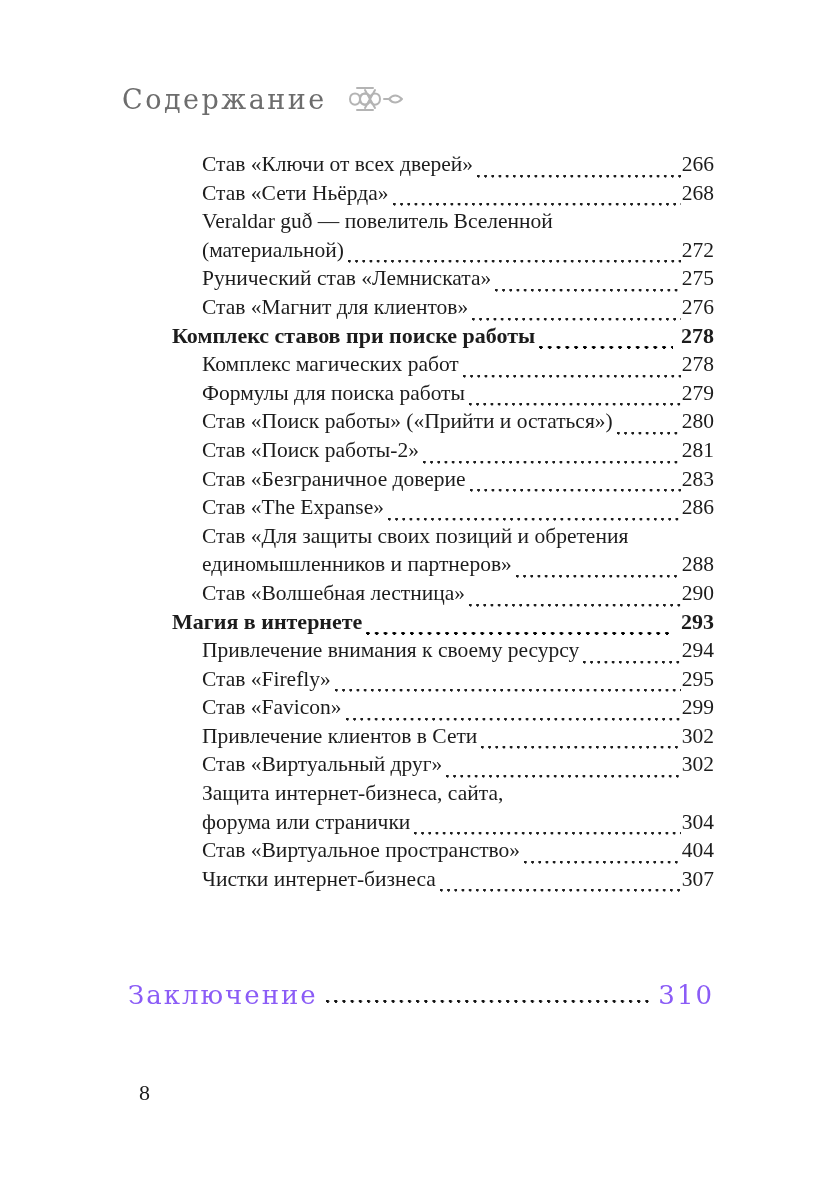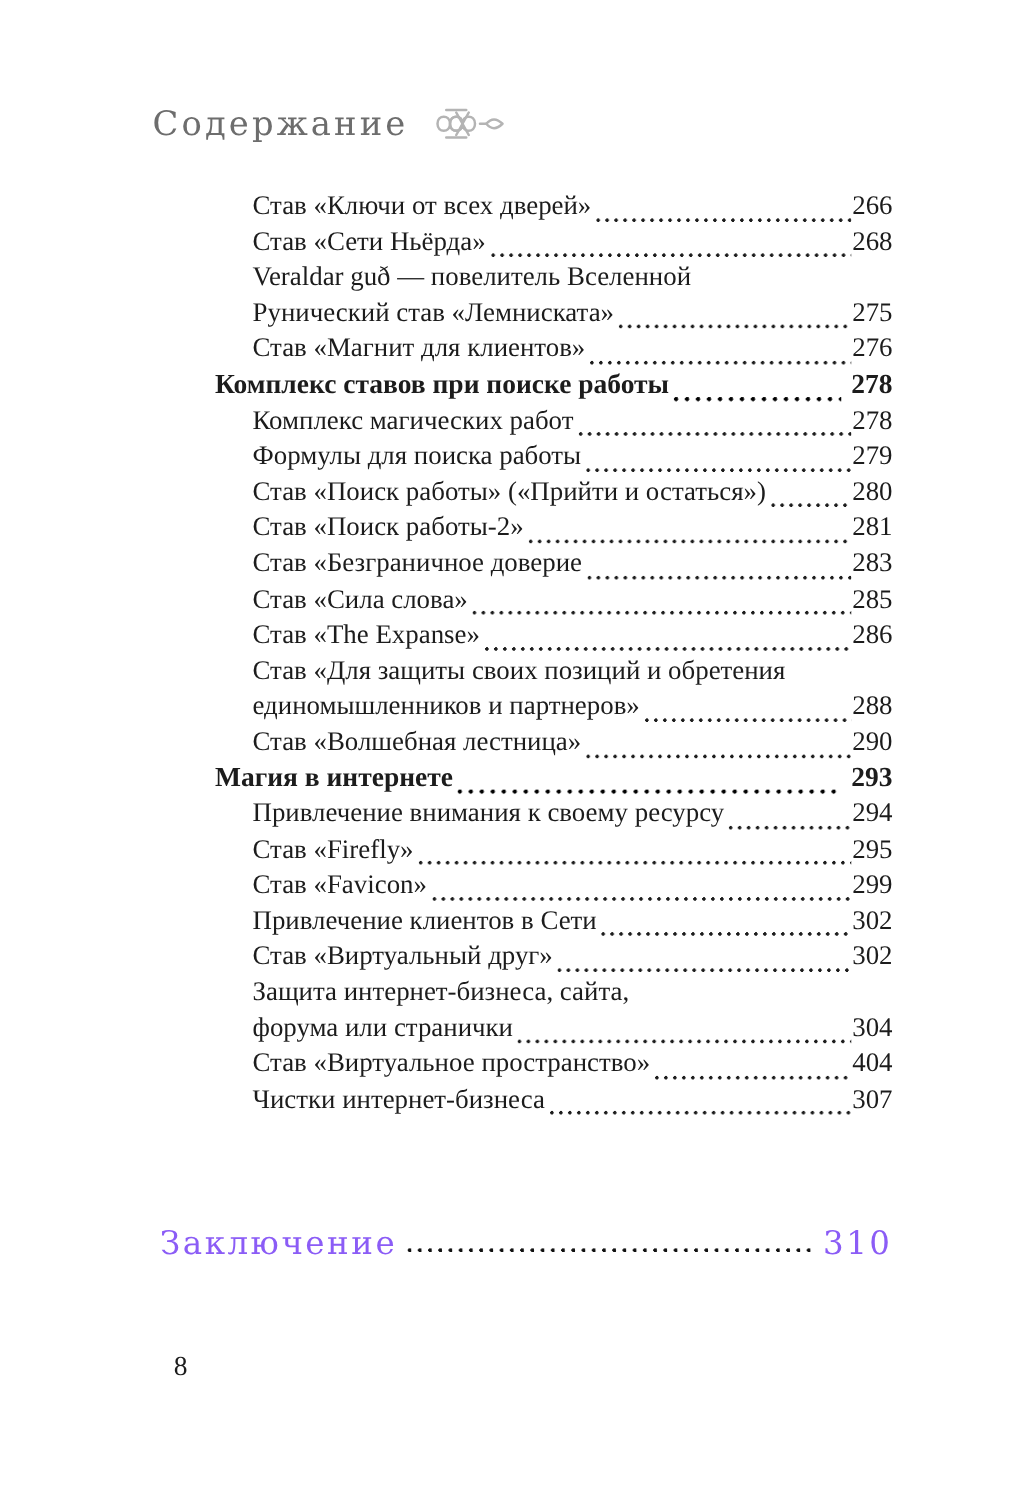--- a/index.html
+++ b/index.html
@@ -131,20 +131,25 @@
       <span class="label">Став «Сети Ньёрда»</span>
       <span class="dots"></span>
       <span class="pagenum">268</span>
     </div>
 
     <div class="row noleader">
       <span class="label">Veraldar guð — повелитель Вселенной</span>
 
     </div>
 
+    <div class="row">
+      <span class="label">(материальной) </span>
+      <span class="dots"></span>
+      <span class="pagenum">272</span>
+    </div>
 
     <div class="row">
       <span class="label">Рунический став «Лемниската» </span>
       <span class="dots"></span>
       <span class="pagenum">275</span>
     </div>
 
     <div class="row">
       <span class="label">Став «Магнит для клиентов»</span>
       <span class="dots"></span>
@@ -180,25 +185,20 @@
       <span class="dots"></span>
       <span class="pagenum">281</span>
     </div>
 
     <div class="row">
       <span class="label">Став «Безграничное доверие</span>
       <span class="dots"></span>
       <span class="pagenum">283</span>
     </div>
 
-    <div class="row">
-      <span class="label">Став «Сила слова» </span>
-      <span class="dots"></span>
-      <span class="pagenum">285</span>
-    </div>
 
     <div class="row">
       <span class="label">Став «The Expanse»</span>
       <span class="dots"></span>
       <span class="pagenum">286</span>
     </div>
 
     <div class="row noleader">
       <span class="label">Став «Для защиты своих позиций и обретения</span>
 

